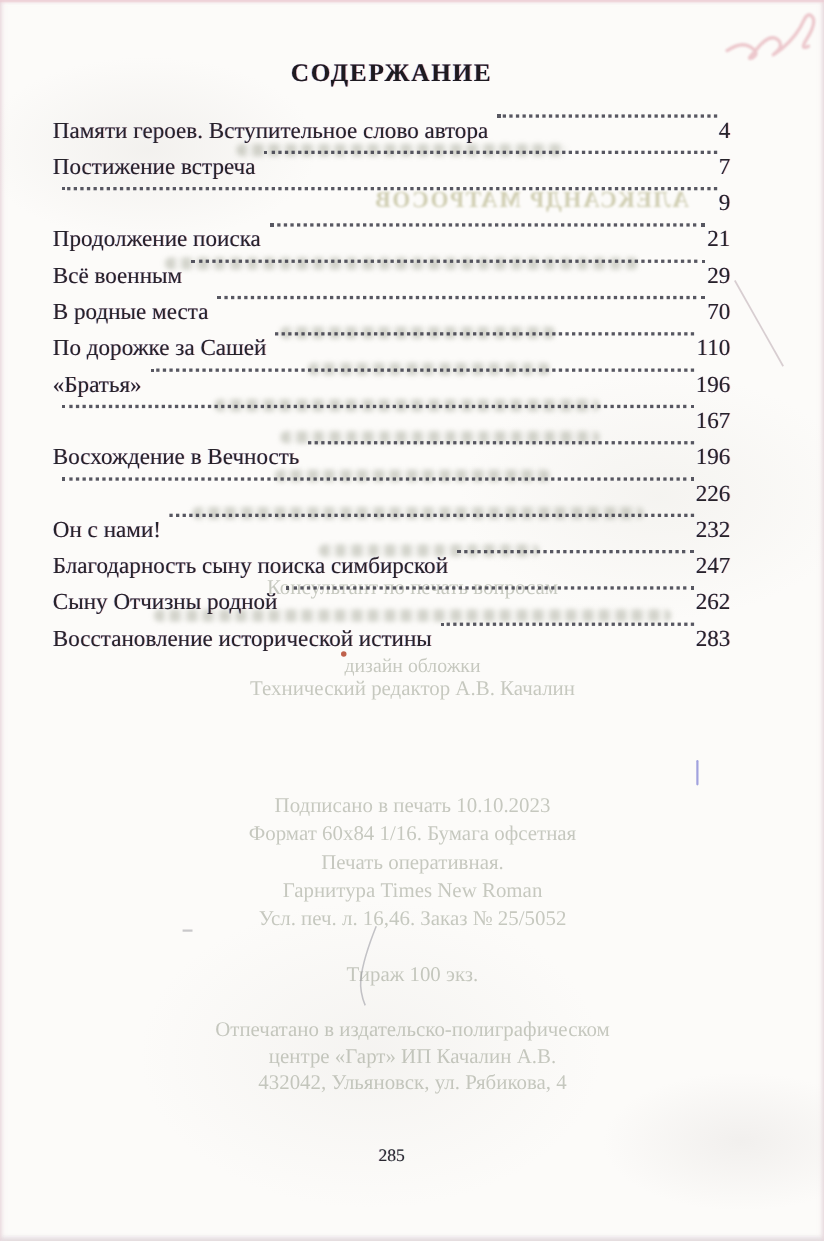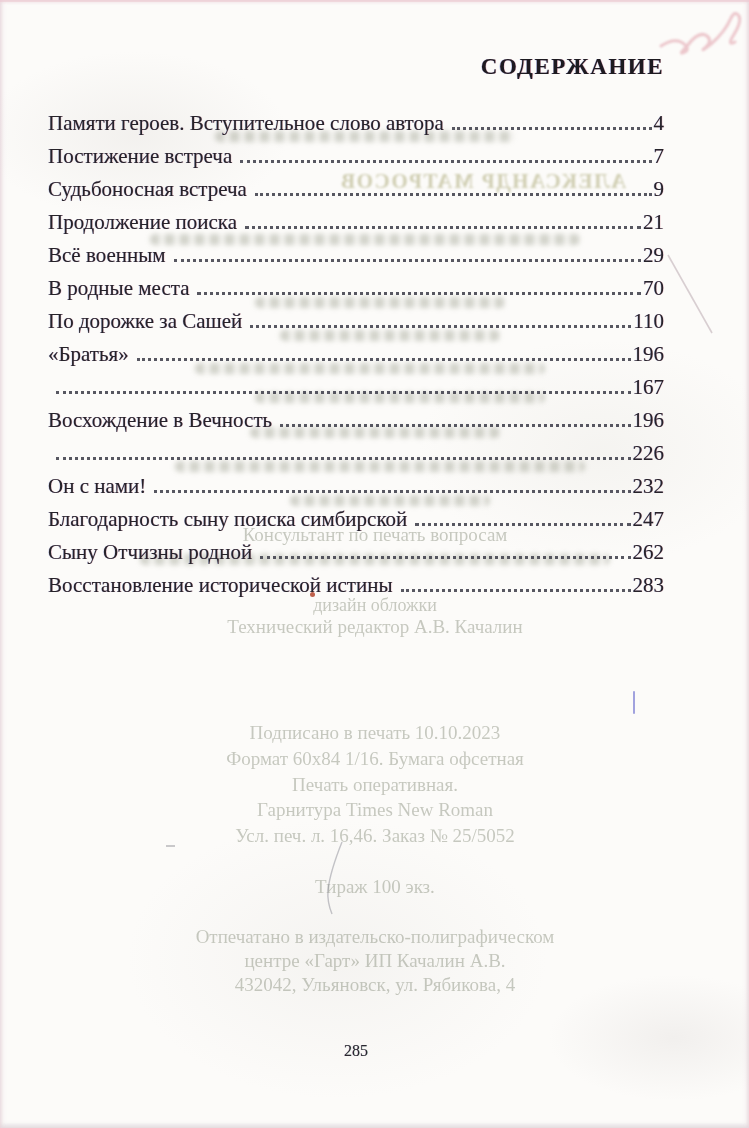--- a/index.html
+++ b/index.html
@@ -25,29 +25,29 @@
       radial-gradient(260px 160px at 80% 40%, rgba(228,226,220,.30), transparent 70%),
       radial-gradient(300px 200px at 45% 85%, rgba(226,224,220,.28), transparent 70%),
       radial-gradient(180px 90px at 90% 92%, rgba(222,218,216,.35), transparent 70%);
   }
   .edge-top{position:absolute;top:0;left:0;right:0;height:2px;
     background:rgba(236,196,205,.4);pointer-events:none;}
 
   
   .title{
     position:absolute;top:54px;left:48px;width:616px;
-    text-align:right;font-weight:bold;font-size:23px;letter-spacing:1.5px;
+    text-align:center;font-weight:bold;font-size:23px;letter-spacing:1.5px;
     color:#1d1a20;
     text-shadow:.6px 0 0 rgba(185,30,70,.30), -.6px 0 0 rgba(30,60,185,.30);
   }
   .toc{
     position:absolute;top:104px;left:48px;width:616px;
   }
   .row{
-    display:flex;height:33px;align-items:flex-end;
+    display:flex;height:33px;align-items:flex-start;
     font-size:21px;line-height:28px;
   }
   .row .t{
     white-space:nowrap;color:#26232a;
     text-shadow:.5px 0 0 rgba(185,30,70,.26), -.5px 0 0 rgba(30,60,185,.26);
   }
   .row .leader{
     flex:1;min-width:18px;
     border-bottom:3px dotted #41414d;
     margin:0 2px 7px 8px;
@@ -132,21 +132,20 @@
       <span class="t">Памяти героев. Вступительное слово автора</span>
       <span class="leader"></span>
       <span class="num">4</span>
     </div>
     <div class="row">
       <span class="t">Постижение встреча</span>
       <span class="leader"></span>
       <span class="num">7</span>
     </div>
     <div class="row">
-      <span class="t">Судьбоносная встреча</span>
       <span class="leader"></span>
       <span class="num">9</span>
     </div>
     <div class="row">
       <span class="t">Продолжение поиска</span>
       <span class="leader"></span>
       <span class="num">21</span>
     </div>
     <div class="row">
       <span class="t">Всё военным</span>

